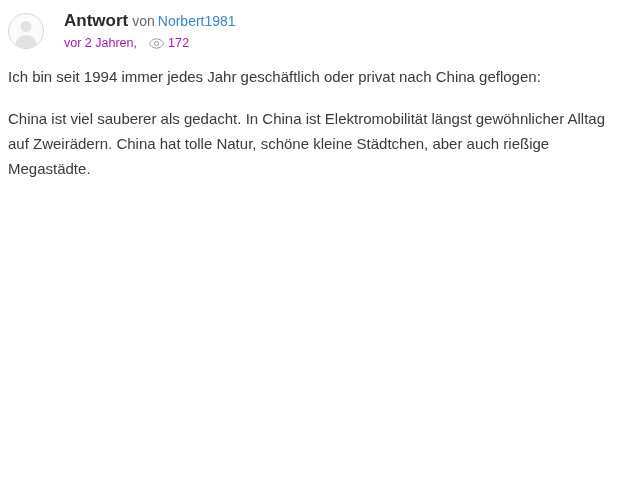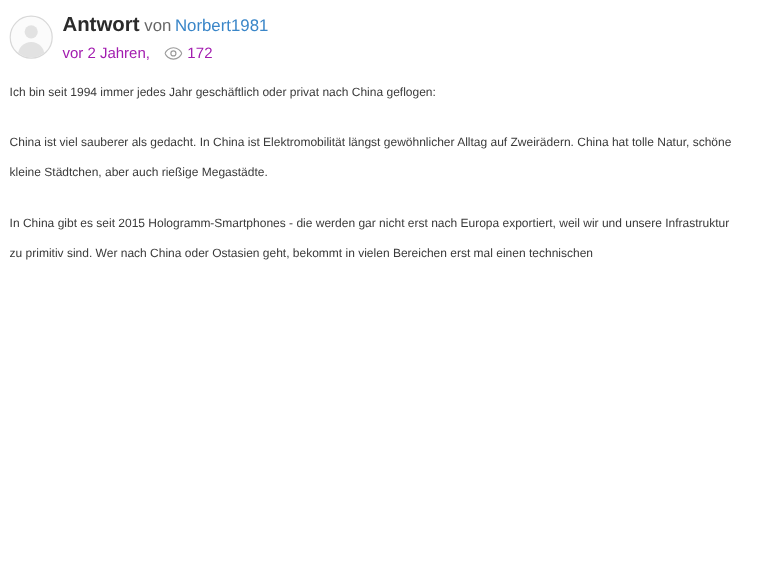--- a/index.html
+++ b/index.html
@@ -52,21 +52,21 @@
     position: absolute;
     width: 22px;
     height: 14px;
     border-radius: 11px 11px 0 0;
     background: #e2e2e2;
     left: 50%;
     bottom: -1px;
     transform: translateX(-50%);
   }
   .header-text {
-    margin-left: 8px;
+    margin-left: 20px;
     padding-top: 1px;
     text-align: center;
   }
   .title-line {
     font-size: 16px;
     line-height: 20px;
     white-space: nowrap;
   }
   .title-main {
     font-weight: bold;
@@ -104,21 +104,21 @@
   .views-count {
     letter-spacing: 0.2px;
   }
   .body-text {
     padding: 0 10px 0 8px;
     margin-top: 14px;
     box-sizing: border-box;
   }
   .body-text p {
     margin: 0 0 17px 0;
-    font-size: 10px;
+    font-size: 15px;
     line-height: 25px;
     color: #3a3a3a;
   }
   .body-text p:last-child {
     margin-bottom: 0;
   }
 </style>
 </head>
 <body>
 
@@ -143,16 +143,15 @@
           </svg>
         </span>
         <span class="views-count">172</span>
       </div>
     </div>
   </div>
 
   <div class="body-text">
     <p>Ich bin seit 1994 immer jedes Jahr geschäftlich oder privat nach China geflogen:</p>
     <p>China ist viel sauberer als gedacht. In China ist Elektromobilität längst gewöhnlicher Alltag auf Zweirädern. China hat tolle Natur, schöne kleine Städtchen, aber auch rießige Megastädte.</p>
-    <p>In China gibt es seit 2015 Hologramm-Smartphones - die werden gar nicht erst nach Europa exportiert, weil wir und unsere Infrastruktur zu primitiv sind. Wer nach China oder Ostasien geht, bekommt in vielen Bereichen erst mal einen technischen</p>
   </div>
 
 </div>
 
 </body></html>

